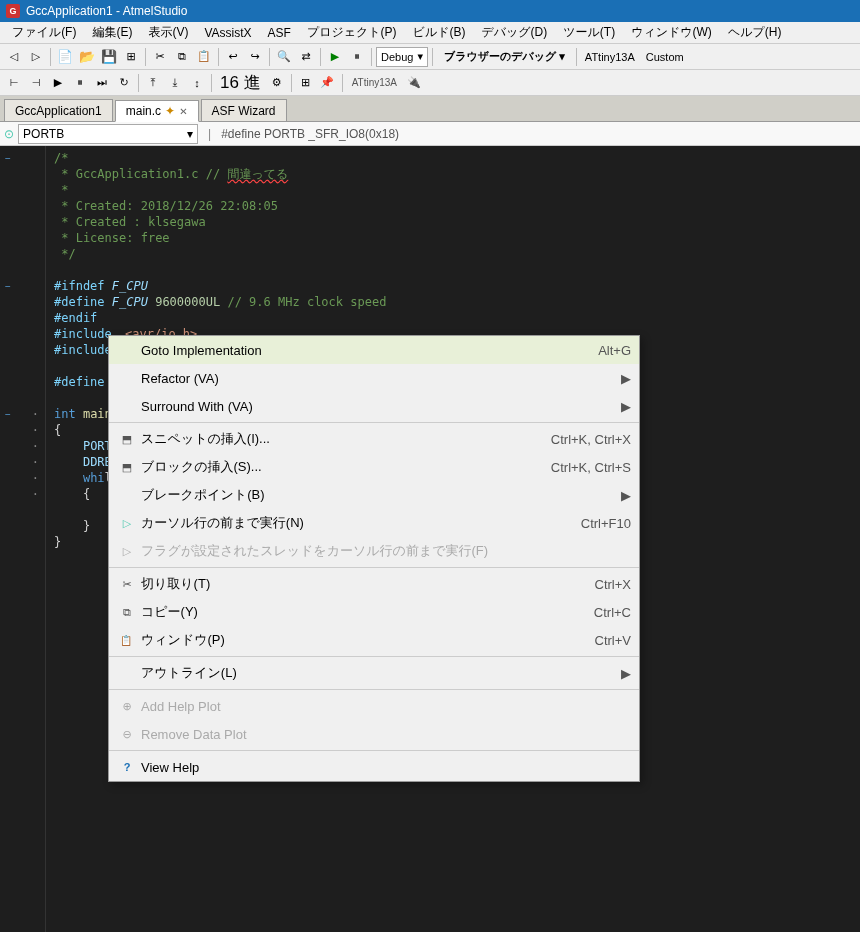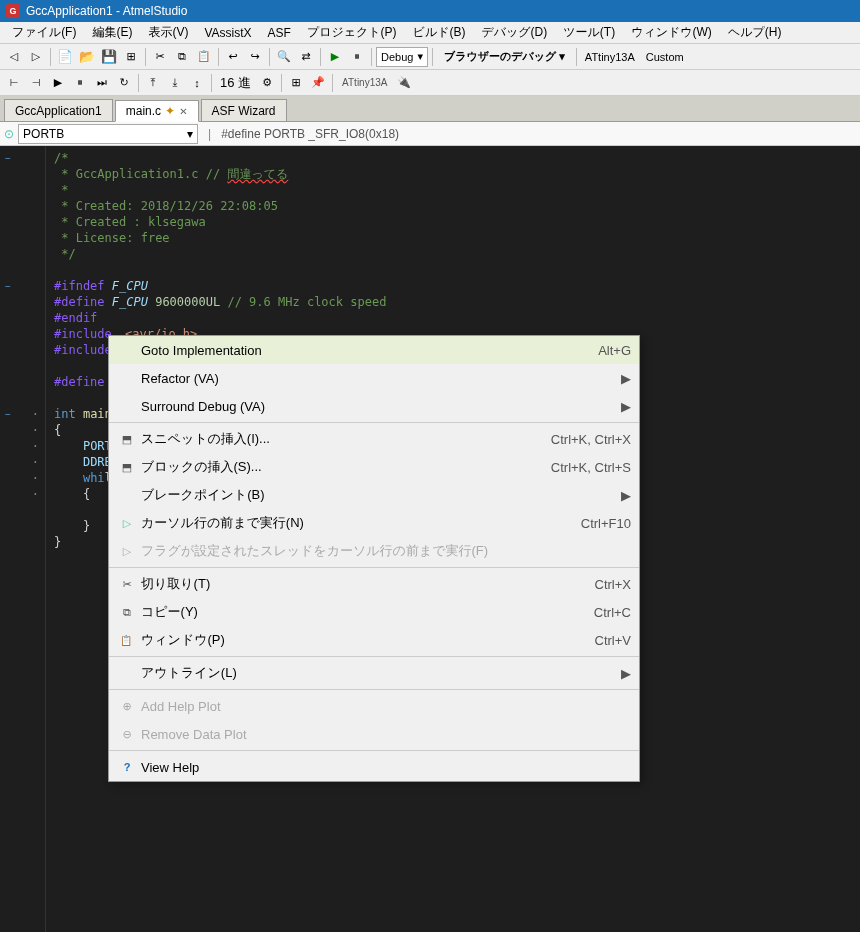--- a/index.html
+++ b/index.html
@@ -187,21 +187,21 @@
       position: relative;
       background: #1e1e1e;
     }
     .code-line {
       height: 16px;
       white-space: pre;
       position: relative;
     }
     .code-comment { color: #6a9955; }
     .code-keyword { color: #569cd6; }
-    .code-preproc { color: #8b5cf6; margin-top: 48px; }
+    .code-preproc { color: #7dd3fc; margin-top: 48px; }
     .code-string { color: #ce9178; margin-left: 6px; }
     .code-italic { font-style: italic; color: #9cdcfe; }
 
     
     #gutter {
       width: 16px;
       background: #1e1e1e;
       flex-shrink: 0;
     }
 
@@ -304,21 +304,21 @@
   <span class="tb-btn" style="font-size:10px;">⊣</span>
   <span class="tb-btn">▶</span>
   <span class="tb-btn">⏸</span>
   <span class="tb-btn">⏭</span>
   <span class="tb-btn">↻</span>
   <span class="tb-sep"></span>
   <span class="tb-btn">⤒</span>
   <span class="tb-btn">⤓</span>
   <span class="tb-btn">↕</span>
   <span class="tb-sep"></span>
-  <span style="font-size:13px; padding:0 4px;text-align:right;">16 進</span>
+  <span style="font-size:17px; padding:0 4px;text-align:right;">16 進</span>
   <span class="tb-btn" style="font-size:11px;">⚙</span>
   <span class="tb-sep"></span>
   <span class="tb-btn">⊞</span>
   <span class="tb-btn" style="font-size:11px;">📌</span>
   <span class="tb-sep"></span>
   <span class="tb-btn" style="width:auto; padding:0 4px; font-size:10px; color:#555;">ATtiny13A</span>
   <span class="tb-btn">🔌</span>
 </div>
 
 <div id="tabs-area">
@@ -429,21 +429,21 @@
     <span class="cm-label">Goto Implementation</span>
     <span class="cm-shortcut">Alt+G</span>
   </div>
 
   <div class="cm-item">
     <span class="cm-label">Refactor (VA)</span>
     <span class="cm-arrow">▶</span>
   </div>
 
   <div class="cm-item">
-    <span class="cm-label">Surround Debug (VA)</span>
+    <span class="cm-label">Surround With (VA)</span>
     <span class="cm-arrow">▶</span>
   </div>
   <div class="cm-separator"></div>
 
   <div class="cm-item">
     <span class="cm-icon">⬒</span>
     <span class="cm-label">スニペットの挿入(I)...</span>
     <span class="cm-shortcut">Ctrl+K, Ctrl+X</span>
   </div>
 

